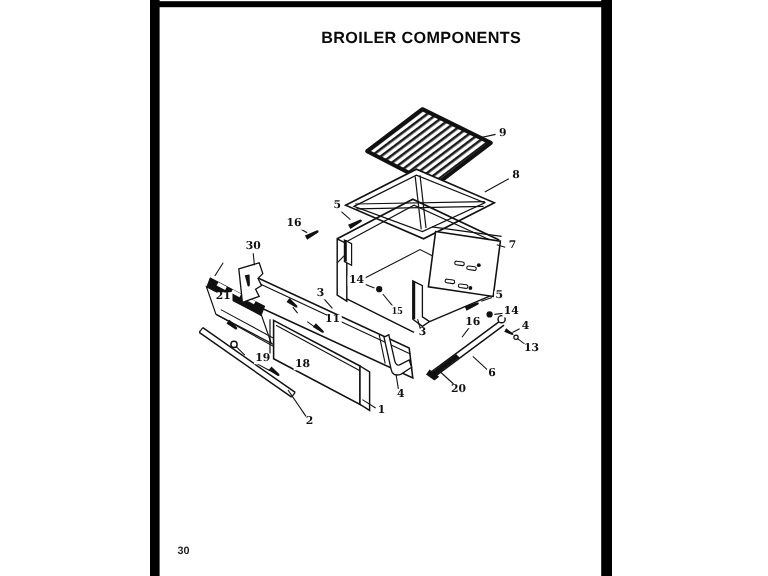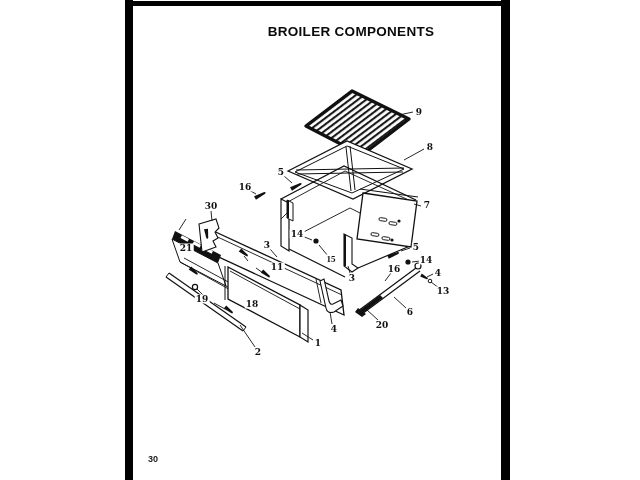--- a/index.html
+++ b/index.html
@@ -179,21 +179,21 @@
       <span class="callout" style="left: 419px; top: 112px;">9</span>
       <span class="callout" style="left: 430px; top: 147px;">8</span>
       <span class="callout" style="left: 427px; top: 205px;">7</span>
       <span class="callout" style="left: 281px; top: 172px;">5</span>
       <span class="callout" style="left: 245px; top: 187px;">16</span>
       <span class="callout" style="left: 277px; top: 222px; margin-top: 45px;">11</span>
       <span class="callout" style="left: 297px; top: 234px;">14</span>
       <span class="callout" style="left: 331px; top: 259px; font-family: Liberation Serif, serif;">15</span>
       <span class="callout" style="left: 267px; top: 245px;">3</span>
       <span class="callout" style="left: 252px; top: 264px; margin-top: 40px;">18</span>
-      <span class="callout" style="left: 202px; top: 299px;">19</span>
+      <span class="callout" style="left: 219px; top: 299px;">19</span>
       <span class="callout" style="left: 211px; top: 206px;">30</span>
       <span class="callout" style="left: 186px; top: 204px; margin-top: 44px;">21</span>
       <span class="callout" style="left: 258px; top: 352px;">2</span>
       <span class="callout" style="left: 318px; top: 343px;">1</span>
       <span class="callout" style="left: 334px; top: 329px;">4</span>
       <span class="callout" style="left: 352px; top: 278px;">3</span>
       <span class="callout" style="left: 394px; top: 269px;">16</span>
       <span class="callout" style="left: 416px; top: 247px;">5</span>
       <span class="callout" style="left: 426px; top: 260px;">14</span>
       <span class="callout" style="left: 438px; top: 273px;">4</span>

